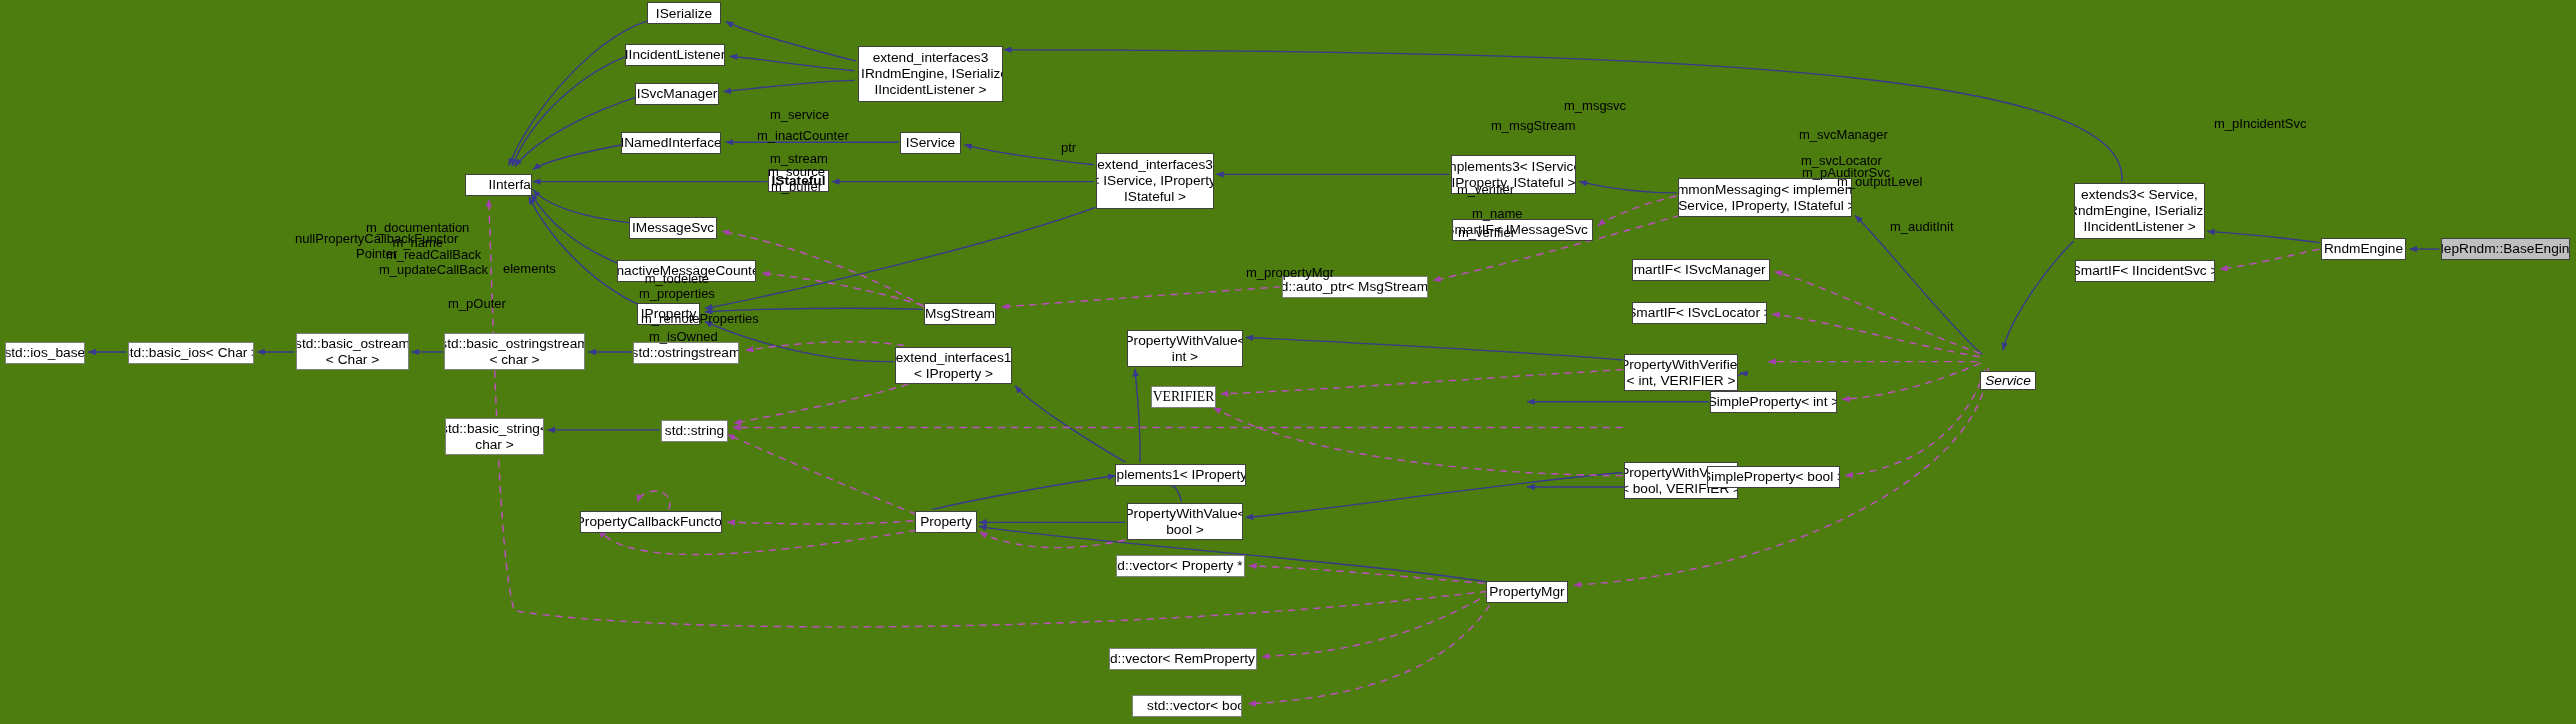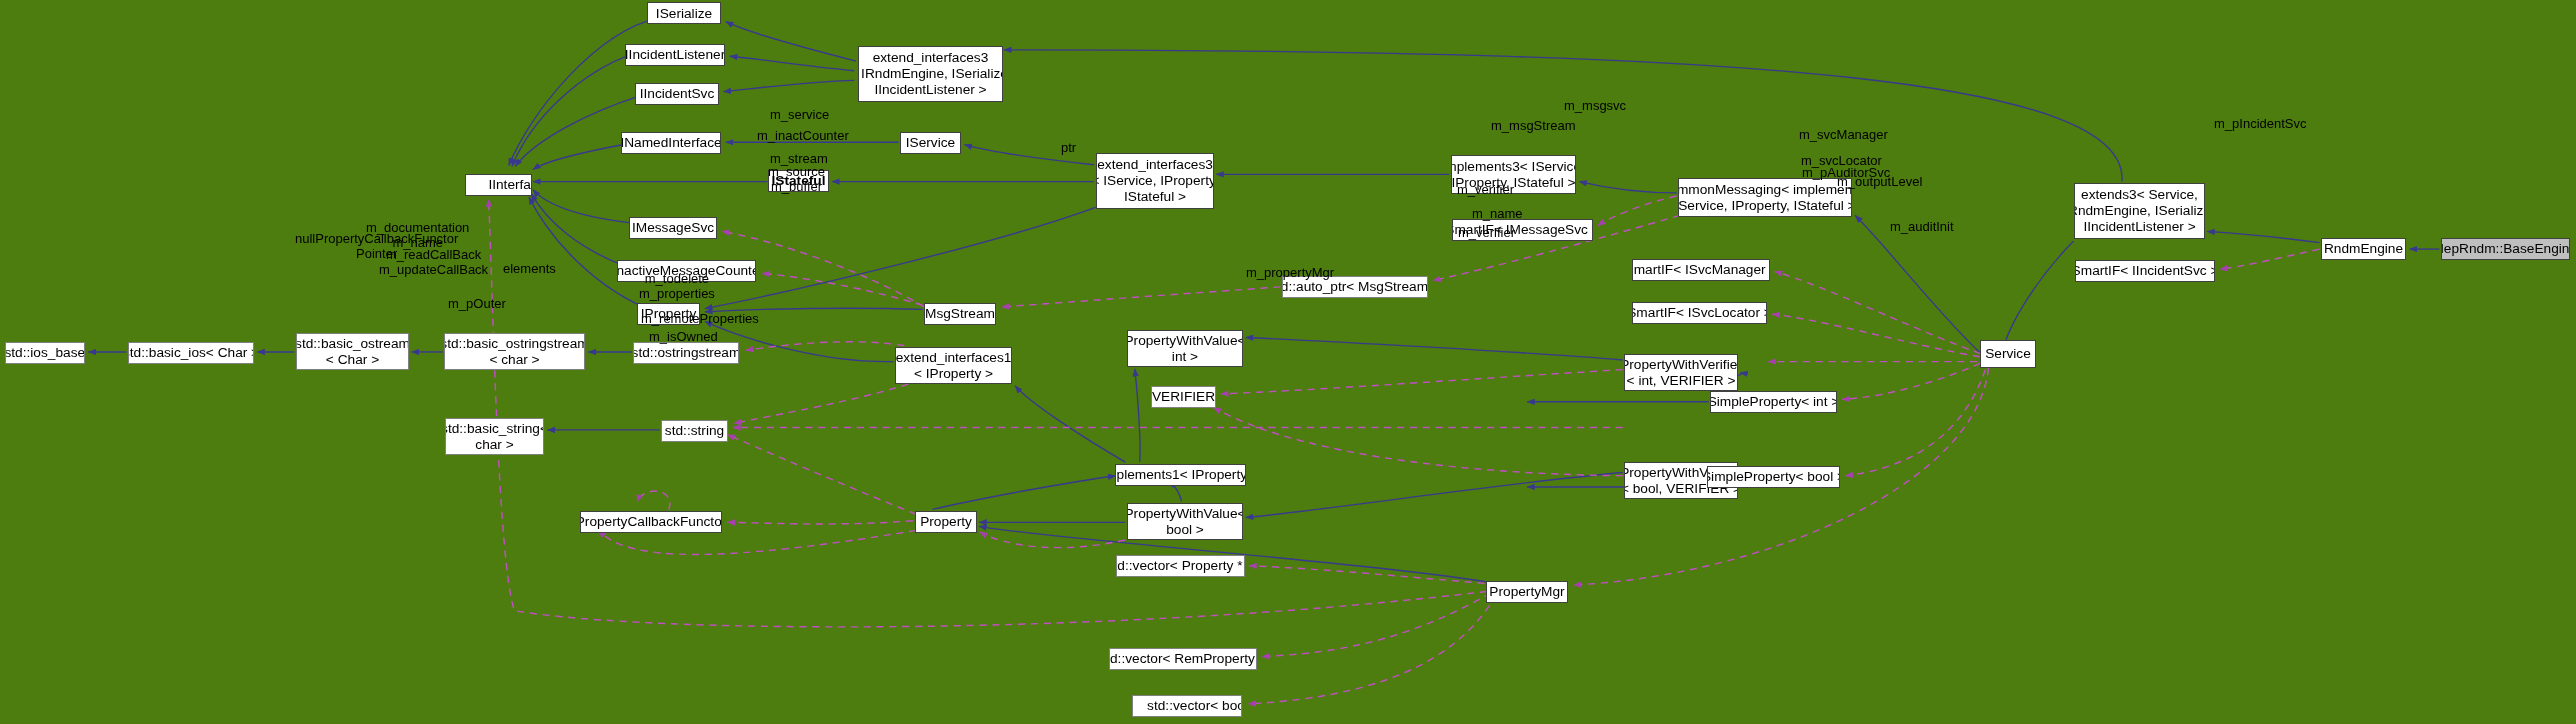--- a/index.html
+++ b/index.html
@@ -196,21 +196,21 @@
 
       <path d="M1850,736 C1400,790 820,790 640,760 C620,700 614,400 608,248"></path>
 
       <path d="M1140,660 C900,700 780,700 745,660"></path>
     </g>
   </svg>
 
   <div id="nodes-layer">
       <div class="node strong" style="left: 647px; top: 2.4px; width: 74px; height: 22px;">ISerialize</div>
       <div class="node strong" style="left: 625px; top: 44px; width: 100px; height: 22px;">IIncidentListener</div>
-      <div class="node strong" style="left: 635px; top: 83px; width: 84px; height: 22px;">IIncidentSvc</div>
+      <div class="node strong" style="left: 635px; top: 83px; width: 84px; height: 22px;">ISvcManager</div>
       <div class="node strong" style="left: 858px; top: 46px; width: 145px; height: 56px;">extend_interfaces3
 &lt; IRndmEngine, ISerialize,
 IIncidentListener &gt;</div>
       <div class="node strong" style="left: 621px; top: 132px; width: 100px; height: 22px;">INamedInterface</div>
       <div class="node strong" style="left: 900px; top: 132px; width: 61px; height: 22px;">IService</div>
       <div class="node strong" style="left: 465px; top: 174px; width: 67px; height: 22px; padding-left: 40px;">IInterface</div>
       <div class="node strong" style="left: 768px; top: 170px; width: 61px; height: 22px; font-weight: bold;">IStateful</div>
       <div class="node strong" style="left: 1096px; top: 153px; width: 118px; height: 56px;">extend_interfaces3
 &lt; IService, IProperty,
 IStateful &gt;</div>
@@ -239,22 +239,22 @@
       <div class="node" style="left: 444px; top: 333px; width: 141px; height: 37px;">std::basic_ostringstream
 &lt; char &gt;</div>
       <div class="node" style="left: 633px; top: 342px; width: 106px; height: 22px;">std::ostringstream</div>
       <div class="node strong" style="left: 895px; top: 347px; width: 117px; height: 37px;">extend_interfaces1
 &lt; IProperty &gt;</div>
       <div class="node strong" style="left: 1127px; top: 330px; width: 116px; height: 37px;">PropertyWithValue&lt;
 int &gt;</div>
       <div class="node strong" style="left: 1624px; top: 354px; width: 114px; height: 37px;">PropertyWithVerifier
 &lt; int, VERIFIER &gt;</div>
       <div class="node strong" style="left: 1710px; top: 391px; width: 127px; height: 22px;">SimpleProperty&lt; int &gt;</div>
-      <div class="node strong" style="left: 1980px; top: 340px; width: 56px; height: 28px;">Service</div>
-      <div class="node" style="left: 1151px; top: 386px; width: 65px; height: 22px;">VERIFIER</div>
+      <div class="node strong" style="left: 1980px; top: 371px; width: 56px; height: 19px; font-style: italic;">Service</div>
+      <div class="node" style="left: 1151px; top: 386px; width: 65px; height: 22px; font-family: Liberation Serif, serif;">VERIFIER</div>
       <div class="node" style="left: 445px; top: 418px; width: 99px; height: 37px;">std::basic_string&lt;
 char &gt;</div>
       <div class="node" style="left: 661px; top: 420px; width: 67px; height: 22px;">std::string</div>
       <div class="node strong" style="left: 1115px; top: 464px; width: 131px; height: 22px;">implements1&lt; IProperty &gt;</div>
       <div class="node strong" style="left: 1624px; top: 462px; width: 114px; height: 37px;">PropertyWithVerifier
 &lt; bool, VERIFIER &gt;</div>
       <div class="node strong" style="left: 1707px; top: 466px; width: 133px; height: 22px;">SimpleProperty&lt; bool &gt;</div>
       <div class="node strong" style="left: 580px; top: 511px; width: 142px; height: 22px;">PropertyCallbackFunctor</div>
       <div class="node strong" style="left: 915px; top: 511px; width: 62px; height: 22px;">Property</div>
       <div class="node strong" style="left: 1127px; top: 503px; width: 116px; height: 37px;">PropertyWithValue&lt;

